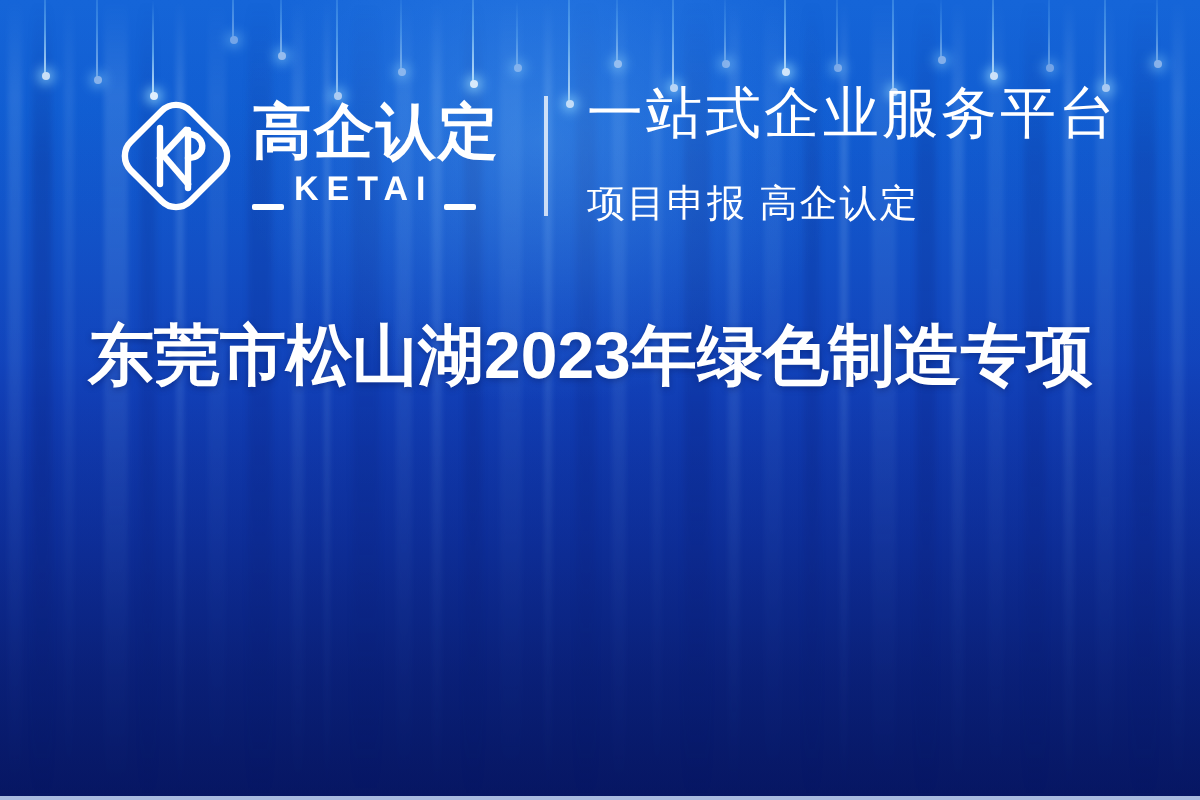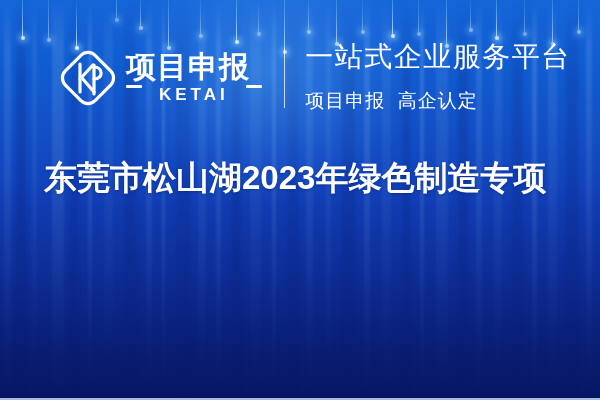--- a/index.html
+++ b/index.html
@@ -126,23 +126,23 @@
     font-family: "Liberation Sans", "DejaVu Sans", sans-serif;
     font-size: 30px;
     font-weight: 700;
     color: #ffffff;
     letter-spacing: 1px;
     line-height: 1.05;
     white-space: nowrap;
   }
   .logo-en-row {
     display: flex;
-    align-items: flex-start;
+    align-items: flex-end;
     margin-top: 2px;
-    gap: 17px;
+    gap: 5px;
   }
   .logo-rule {
     display: block;
     width: 16px;
     height: 3px;
     background: #ffffff;
     border-radius: 1px;
   }
   .logo-en {
     font-family: "Liberation Sans", "DejaVu Sans", sans-serif;
@@ -169,21 +169,21 @@
   .tagline-main {
     font-family: "Liberation Sans", "DejaVu Sans", sans-serif;
     font-size: 28px;
     font-weight: 400;
     color: #ffffff;
     letter-spacing: 1.5px;
     line-height: 1.12;
     white-space: nowrap;
   }
   .tagline-sub {
-    font-family: Liberation Mono, monospace;
+    font-family: Liberation Sans, sans-serif;
     font-size: 19px;
     font-weight: 400;
     color: #ffffff;
     letter-spacing: 1px;
     line-height: 1.25;
     margin-top: 18px;
     white-space: nowrap;
   }
 
   
@@ -289,21 +289,21 @@
           <path d="M22 16 L22 44"></path>
           <path d="M22 31 L35 17"></path>
           <path d="M24 30 L36 44"></path>
         </g>
         <path d="M36 17 L36 46" fill="none" stroke="#ffffff" stroke-width="3.2" stroke-linecap="round"></path>
         <path d="M36 19 C45 19, 46 31, 36 31" fill="none" stroke="#ffffff" stroke-width="3.2" stroke-linecap="round"></path>
       </svg>
     </span>
 
     <span class="logo-words">
-      <span class="logo-cn">项目申报</span>
+      <span class="logo-cn">高企认定</span>
       <span class="logo-en-row">
         <span class="logo-rule"></span>
         <span class="logo-en">KETAI</span>
         <span class="logo-rule"></span>
       </span>
     </span>
 
     <span class="divider"></span>
 
     <span class="tagline">

